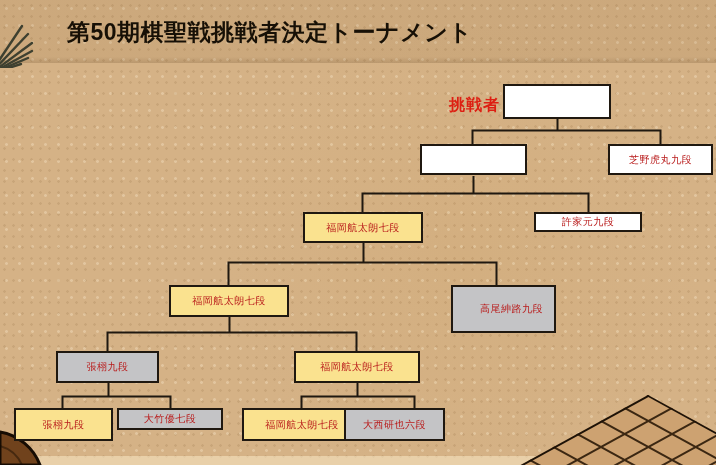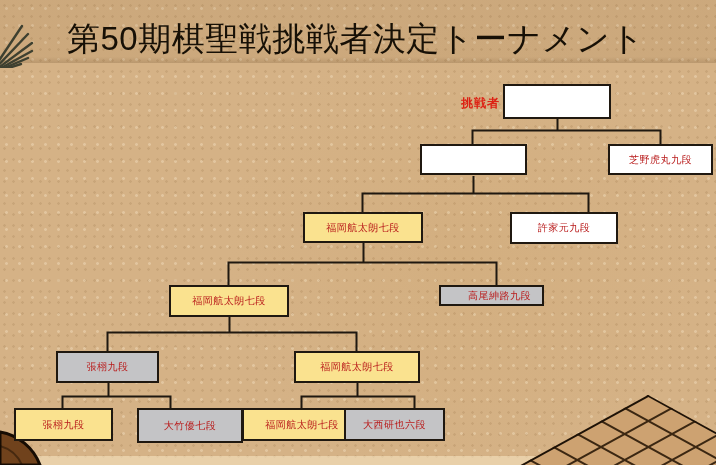--- a/index.html
+++ b/index.html
@@ -18,25 +18,25 @@
     background:linear-gradient(to bottom, rgba(124,86,40,.10) 0%, rgba(124,86,40,.10) 90%, rgba(90,60,25,.22) 100%);
     pointer-events:none;
   }
   .band-bottom{
     position:absolute;left:0;top:456px;width:716px;height:9px;
     background:rgba(250,233,198,.55);
     pointer-events:none;
   }
   .title{
     position:absolute;left:67px;top:17px;margin:0;
-    font-size:33px;font-weight:normal;color:#171006;letter-spacing:.5px;white-space:nowrap;
+    font-size:23px;font-weight:bold;color:#171006;letter-spacing:.5px;white-space:nowrap;
   }
   .challenger-label{
     position:absolute;left:415px;top:95px;width:85px;text-align:right;
-    font-size:12px;font-weight:bold;color:#DD2013;letter-spacing:1px;
+    font-size:16px;font-weight:bold;color:#DD2013;letter-spacing:1px;
   }
   .connectors{position:absolute;left:0;top:0;}
   .box{
     position:absolute;box-sizing:border-box;border:2px solid #1F1810;
     display:flex;align-items:center;justify-content:center;
     font-size:10px;font-weight:normal;color:#b91c1c;white-space:nowrap;letter-spacing:.5px;
   }
   .box--pending{background:#FFFFFF;}
   .box--advanced{background:#FAE28F;text-align:center;}
   .box--eliminated{background:#C4C4C6;}
@@ -116,26 +116,26 @@
   </svg>
 
   <div class="challenger-label">挑戦者</div>
 
   <div class="box box--pending" style="left:503px;top:84px;width:108px;height:35px;"></div>
 
   <div class="box box--pending" style="left:420px;top:144px;width:107px;height:31px;"></div>
   <div class="box box--pending" style="left:608px;top:144px;width:105px;height:31px;">芝野虎丸九段</div>
 
   <div class="box box--advanced" style="left:303px;top:212px;width:120px;height:31px;">福岡航太朗七段</div>
-  <div class="box box--pending" style="left:510px;top:212px;width:108px;height:32px;">許家元九段</div>
+  <div class="box box--pending" style="left:534px;top:212px;width:108px;height:20px;">許家元九段</div>
 
   <div class="box box--advanced" style="left:169px;top:285px;width:120px;height:32px;">福岡航太朗七段</div>
-  <div class="box box--eliminated" style="left:439px;top:285px;width:105px;height:21px;padding-left:16px;">高尾紳路九段</div>
+  <div class="box box--eliminated" style="left:451px;top:285px;width:105px;height:48px;padding-left:16px;">高尾紳路九段</div>
 
   <div class="box box--eliminated" style="left:56px;top:351px;width:103px;height:32px;">張栩九段</div>
   <div class="box box--advanced" style="left:294px;top:351px;width:126px;height:32px;">福岡航太朗七段</div>
 
   <div class="box box--advanced" style="left:14px;top:408px;width:99px;height:33px;">張栩九段</div>
-  <div class="box box--eliminated" style="left:117px;top:408px;width:106px;height:35px;margin-left:20px;">大竹優七段</div>
+  <div class="box box--eliminated" style="left:117px;top:408px;width:106px;height:22px;">大竹優七段</div>
   <div class="box box--advanced" style="left:242px;top:408px;width:120px;height:33px;">福岡航太朗七段</div>
   <div class="box box--eliminated" style="left:344px;top:408px;width:101px;height:33px;">大西研也六段</div>
 
 </div>
 
 </body></html>

